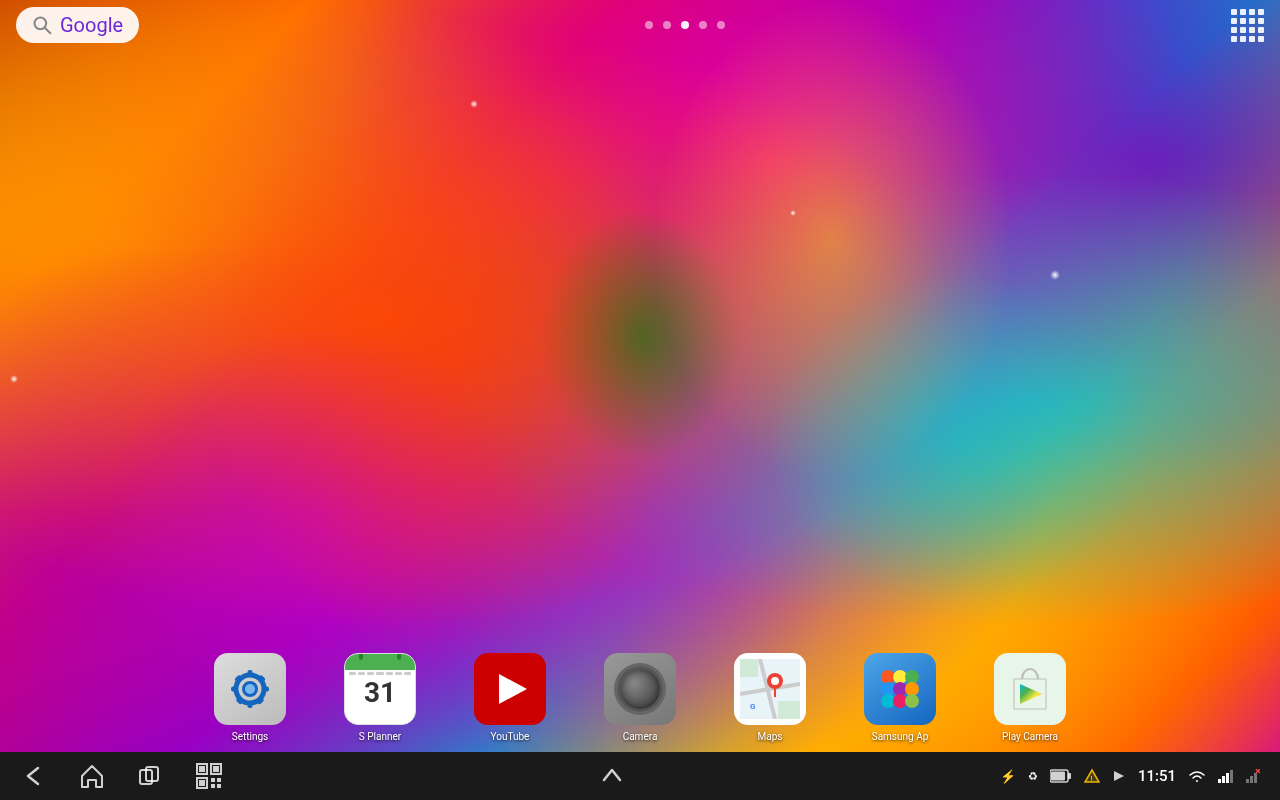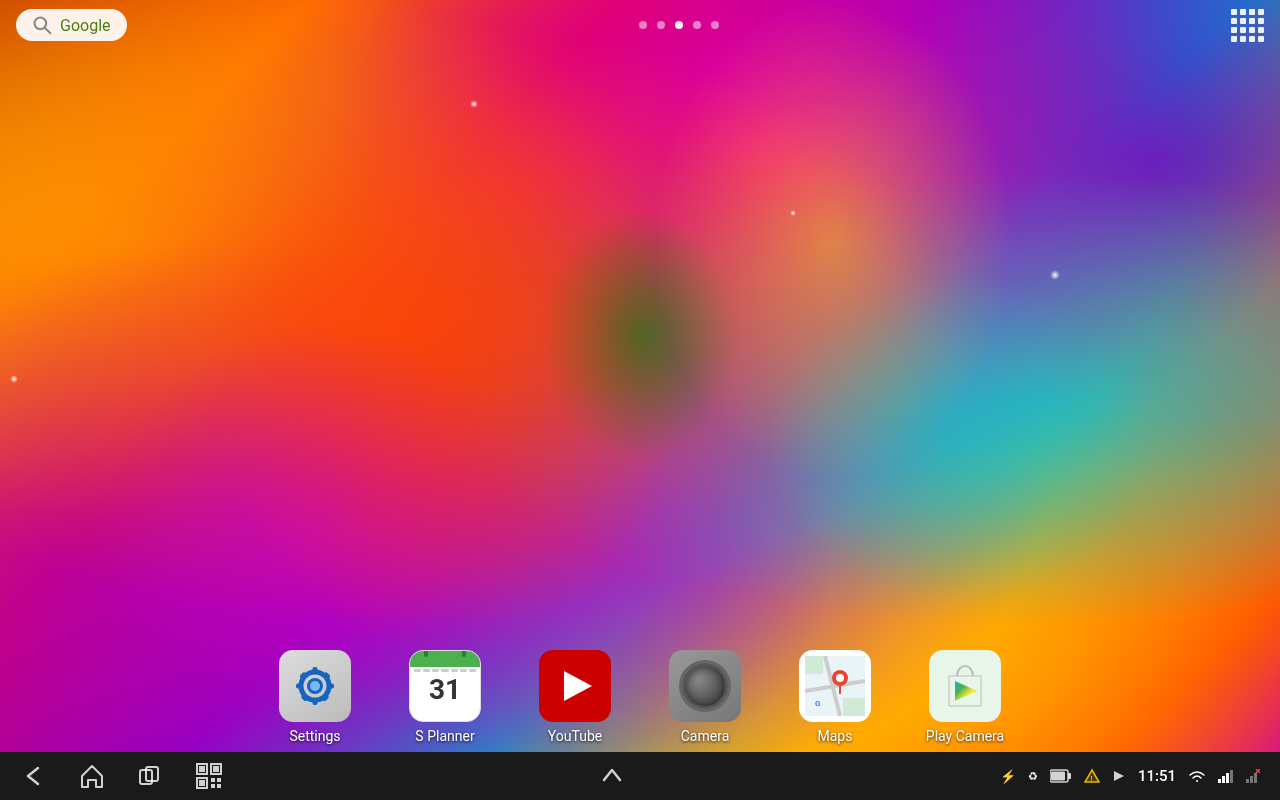--- a/index.html
+++ b/index.html
@@ -126,21 +126,21 @@
       flex-direction: column;
       align-items: center;
       gap: 6px;
       cursor: pointer;
       flex: 1;
       max-width: 130px;
     }
 
     .app-label {
       color: #fff;
-      font-size: 14px;
+      font-size: 10px;
       text-shadow: 0 1px 3px rgba(0,0,0,0.8);
       font-weight: 400;
     }
 
     
     #nav-bar {
       position: absolute;
       bottom: 0; left: 0; right: 0;
       height: 48px;
       background: #1a1a1a;
@@ -355,21 +355,21 @@
   <div class="sparkle" style="top: 210px; left: 790px; width: 6px; height: 6px;"></div>
 </div>
 
 <div id="top-bar">
 
   <div id="google-search">
     <svg width="20" height="20" viewBox="0 0 24 24" fill="none" stroke="#888" stroke-width="2.5" stroke-linecap="round">
       <circle cx="10" cy="10" r="7"></circle>
       <line x1="15" y1="15" x2="22" y2="22"></line>
     </svg>
-    <span style="font-size:16px; color:#4d7c0f;">Google</span>
+    <span style="font-size:20px; color:#6d28d9;">Google</span>
   </div>
 
   <div id="page-indicators">
     <div class="page-dot"></div>
     <div class="page-dot"></div>
     <div class="page-dot active"></div>
     <div class="page-dot"></div>
     <div class="page-dot"></div>
   </div>
 
@@ -473,20 +473,37 @@
         <circle cx="35" cy="22" r="4" fill="#fff"></circle>
         <path d="M35 30 L35 38" stroke="#ea4335" stroke-width="2"></path>
 
         <text x="10" y="50" font-size="8" fill="#4285f4" font-weight="bold">G</text>
       </svg>
     </div>
     <span class="app-label">Maps</span>
   </div>
 
 
+  <div class="app-icon">
+    <div class="samsung-apps-icon">
+      <svg width="52" height="52" viewBox="0 0 52 52">
+
+        <circle cx="14" cy="14" r="7" fill="#ff5722"></circle>
+        <circle cx="26" cy="14" r="7" fill="#ffeb3b"></circle>
+        <circle cx="38" cy="14" r="7" fill="#4caf50"></circle>
+        <circle cx="14" cy="26" r="7" fill="#2196f3"></circle>
+        <circle cx="26" cy="26" r="7" fill="#9c27b0"></circle>
+        <circle cx="38" cy="26" r="7" fill="#ff9800"></circle>
+        <circle cx="14" cy="38" r="7" fill="#00bcd4"></circle>
+        <circle cx="26" cy="38" r="7" fill="#e91e63"></circle>
+        <circle cx="38" cy="38" r="7" fill="#8bc34a"></circle>
+      </svg>
+    </div>
+    <span class="app-label">Samsung Ap</span>
+  </div>
 
   <div class="app-icon">
     <div class="playstore-icon">
       <svg width="56" height="56" viewBox="0 0 56 56">
 
         <path d="M12 18 L12 48 L44 48 L44 18 Z" fill="#e8f5e9" stroke="#bdbdbd" stroke-width="1"></path>
         <path d="M20 18 C20 12 24 8 28 8 C32 8 36 12 36 18" fill="none" stroke="#bdbdbd" stroke-width="2"></path>
 
         <g transform="translate(28, 33)">
           <path d="M-10 -10 L12 0 L-10 10 Z" fill="url(#playGrad)"></path>

